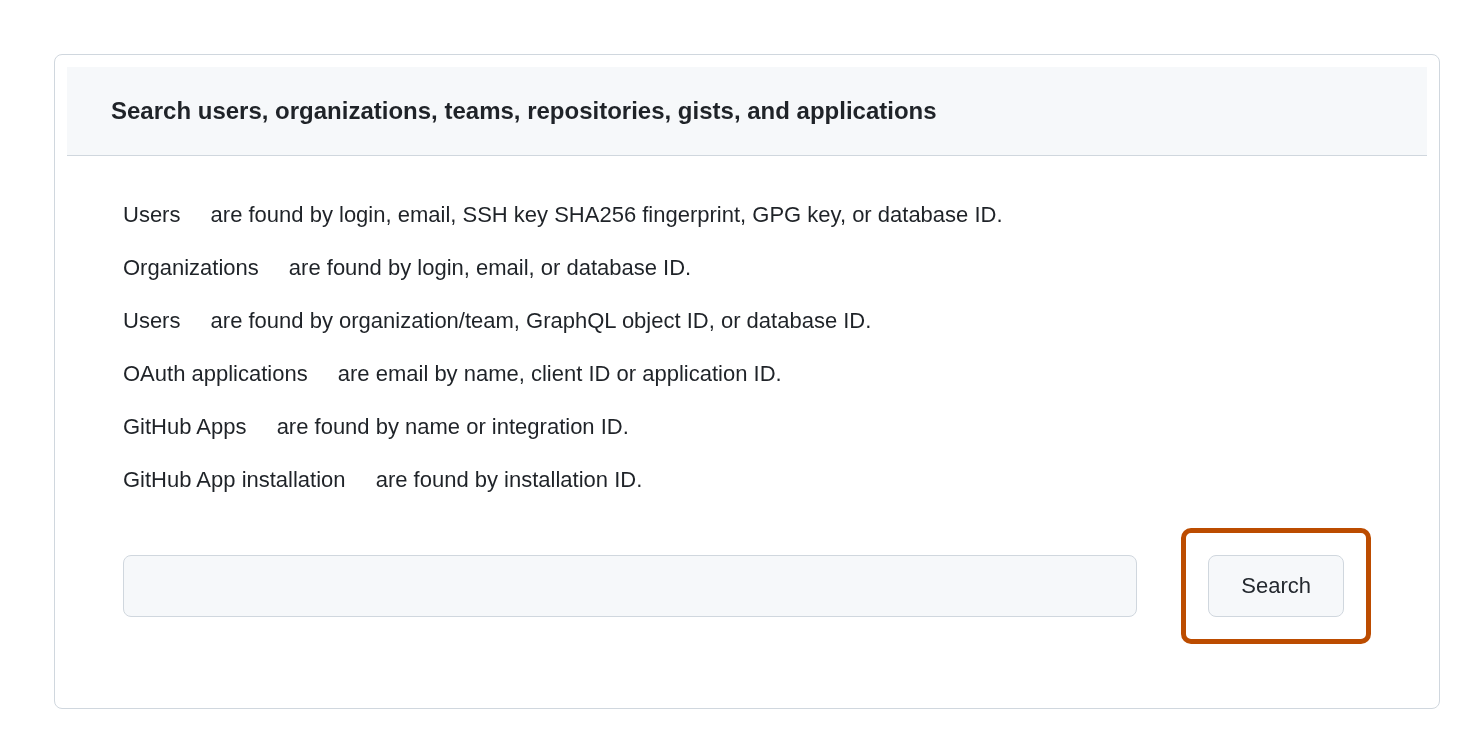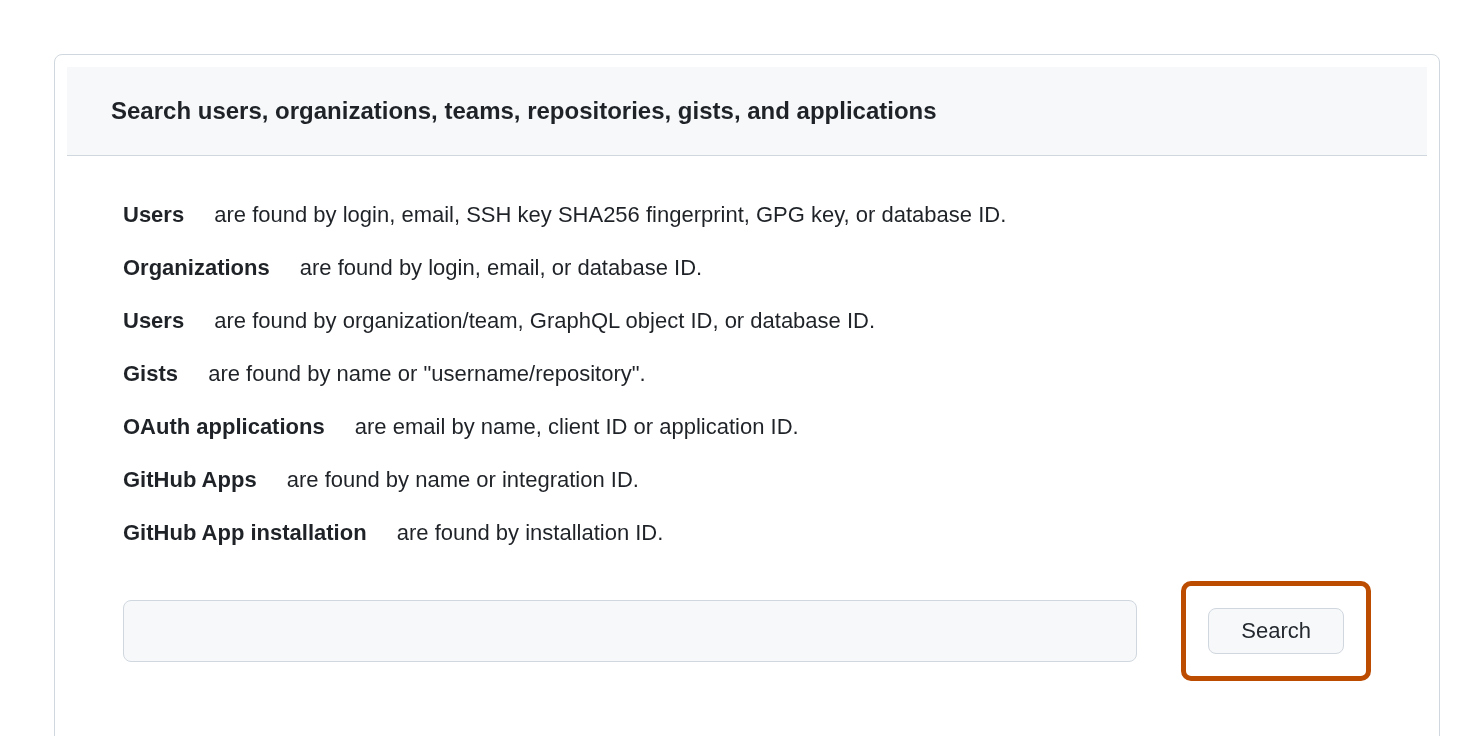--- a/index.html
+++ b/index.html
@@ -33,21 +33,21 @@
       background: #ffffff;
       padding: 18px 32px 28px 32px;
     }
     .help-line {
       font-size: 22px;
       line-height: 1.5;
       margin-bottom: 20px;
       color: #1f2328;
     }
     .help-line strong {
-      font-weight: 700;
+      font-weight: 400;
     }
     .search-row {
       display: flex;
       align-items: center;
       gap: 20px;
       margin-top: 10px;
     }
     .search-input {
       flex: 1;
       height: 62px;
@@ -59,21 +59,21 @@
       color: #1f2328;
       outline: none;
     }
     .search-button-highlight {
       border: 5px solid #bc4c00;
       border-radius: 10px;
       padding: 10px;
       display: inline-block;
     }
     .search-button {
-      height: 46px;
+      height: 62px;
       padding: 0 32px;
       border: 1px solid #d0d7de;
       border-radius: 8px;
       background: #f6f8fa;
       font-size: 22px;
       font-weight: 400;
       color: #24292f;
       cursor: pointer;
     }
   </style>
@@ -89,23 +89,20 @@
     <p class="help-line">
       <strong>Users</strong><span> are found by login, email, SSH key SHA256 fingerprint, GPG key, or database ID.</span>
     </p>
     <p class="help-line">
       <strong>Organizations</strong><span> are found by login, email, or database ID.</span>
     </p>
     <p class="help-line">
       <strong>Users</strong><span> are found by organization/team, GraphQL object ID, or database ID.</span>
     </p>
     <p class="help-line">
-      <strong>Gists</strong><span> are found by name or "username/repository".</span>
-    </p>
-    <p class="help-line">
       <strong>OAuth applications</strong><span> are email by name, client ID or application ID.</span>
     </p>
     <p class="help-line">
       <strong>GitHub Apps</strong><span> are found by name or integration ID.</span>
     </p>
     <p class="help-line">
       <strong>GitHub App installation</strong><span> are found by installation ID.</span>
     </p>
 
     <div class="search-row">

